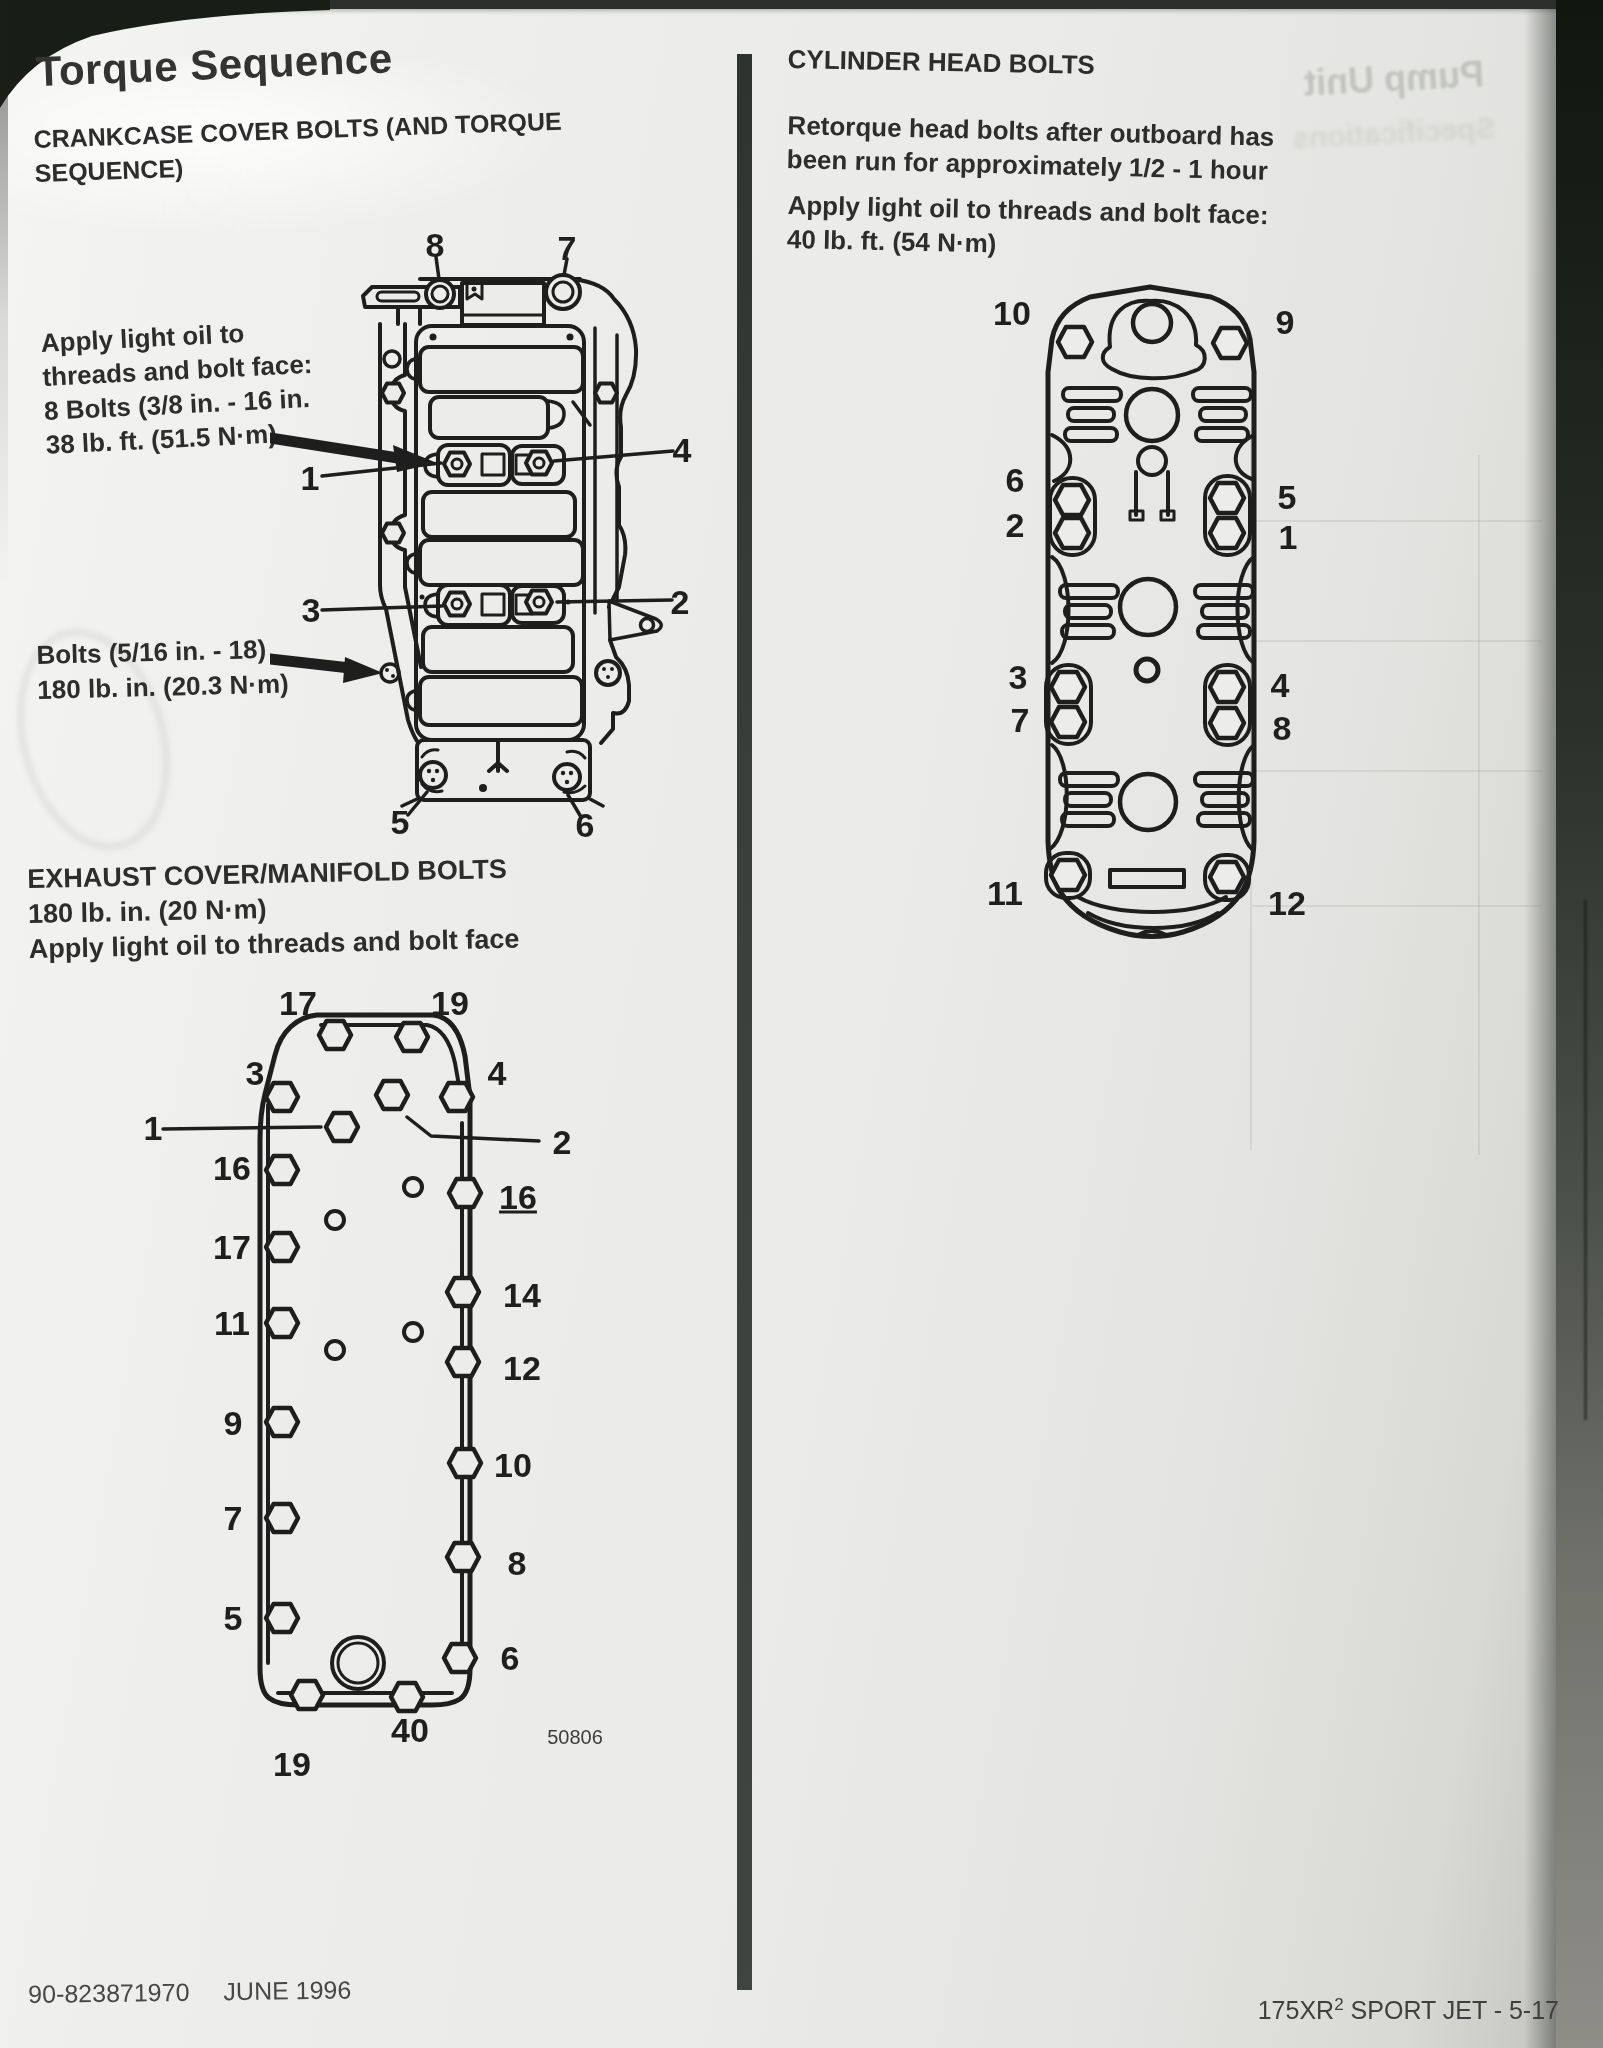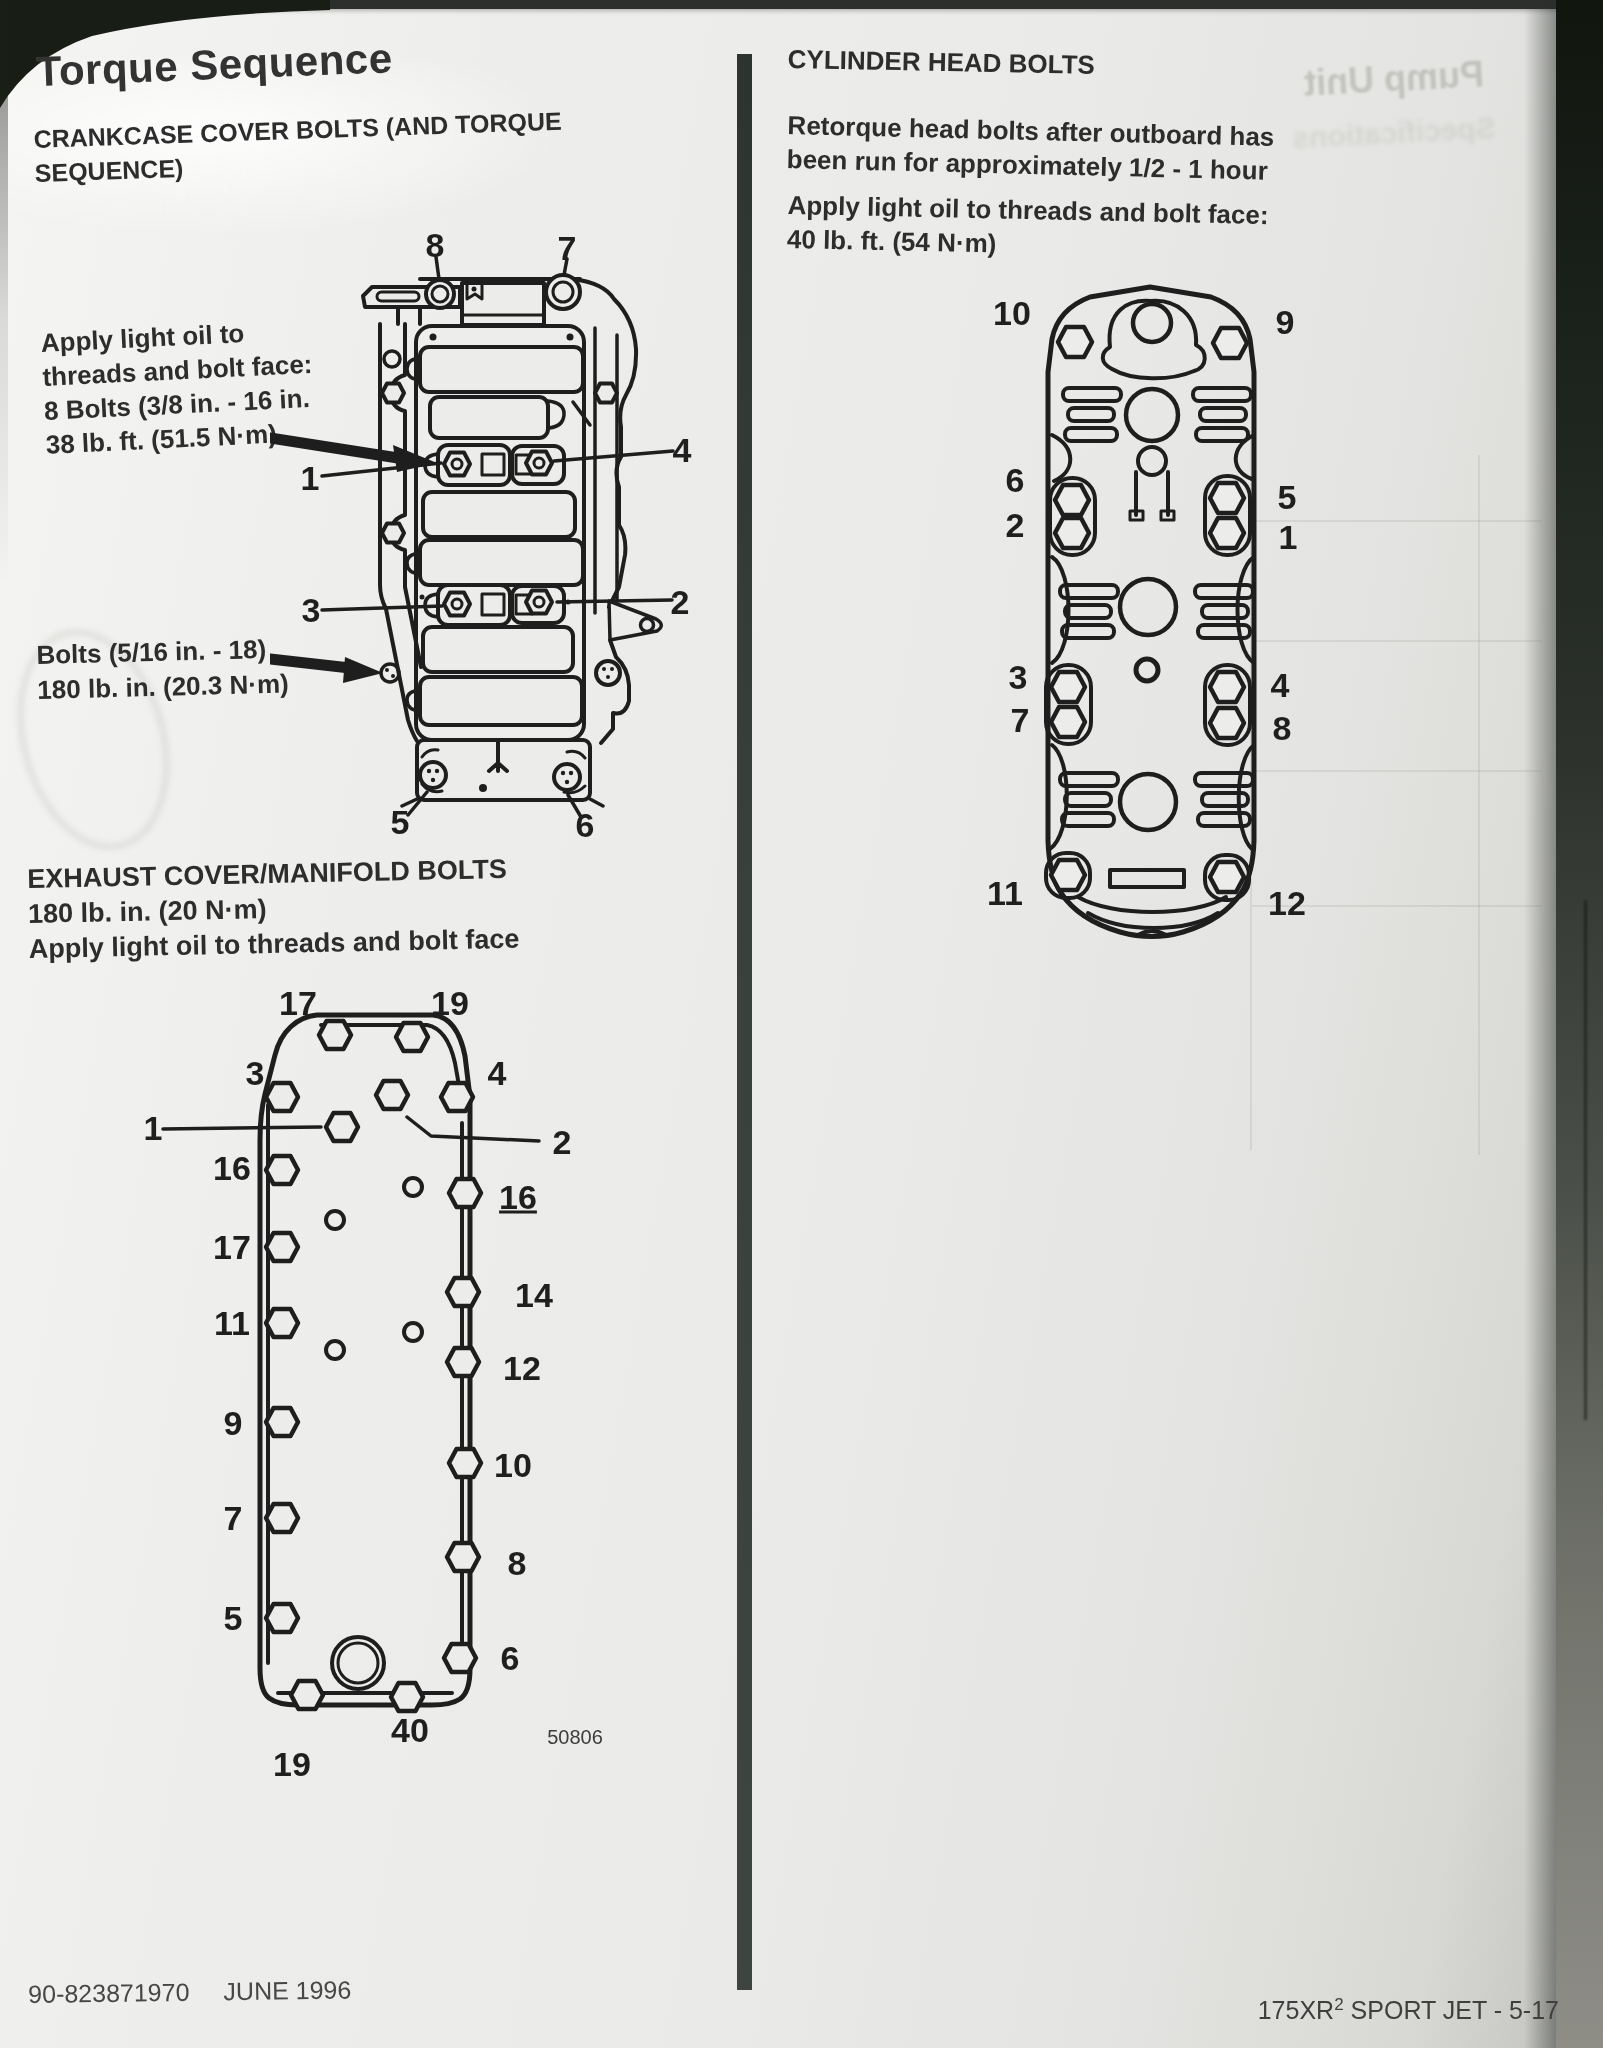--- a/index.html
+++ b/index.html
@@ -261,21 +261,21 @@
 
   <div class="bl" style="left:298px;top:1003px;">17</div>
   <div class="bl" style="left:450px;top:1003px;">19</div>
   <div class="bl" style="left:255px;top:1073px;">3</div>
   <div class="bl" style="left:497px;top:1073px;">4</div>
   <div class="bl" style="left:153px;top:1128px;">1</div>
   <div class="bl" style="left:562px;top:1142px;">2</div>
   <div class="bl" style="left:232px;top:1168px;">16</div>
   <div class="bl" style="left:518px;top:1197px;text-decoration:underline;">16</div>
   <div class="bl" style="left:232px;top:1247px;">17</div>
-  <div class="bl" style="left:534px;top:1295px;text-align:right;">14</div>
+  <div class="bl" style="left:522px;top:1295px;text-align:right;">14</div>
   <div class="bl" style="left:232px;top:1323px;">11</div>
   <div class="bl" style="left:522px;top:1368px;">12</div>
   <div class="bl" style="left:233px;top:1423px;">9</div>
   <div class="bl" style="left:513px;top:1465px;">10</div>
   <div class="bl" style="left:233px;top:1518px;">7</div>
   <div class="bl" style="left:517px;top:1563px;">8</div>
   <div class="bl" style="left:233px;top:1618px;">5</div>
   <div class="bl" style="left:510px;top:1658px;">6</div>
   <div class="bl" style="left:292px;top:1728px;margin-top:36px;">19</div>
   <div class="bl" style="left:410px;top:1730px;">40</div>

